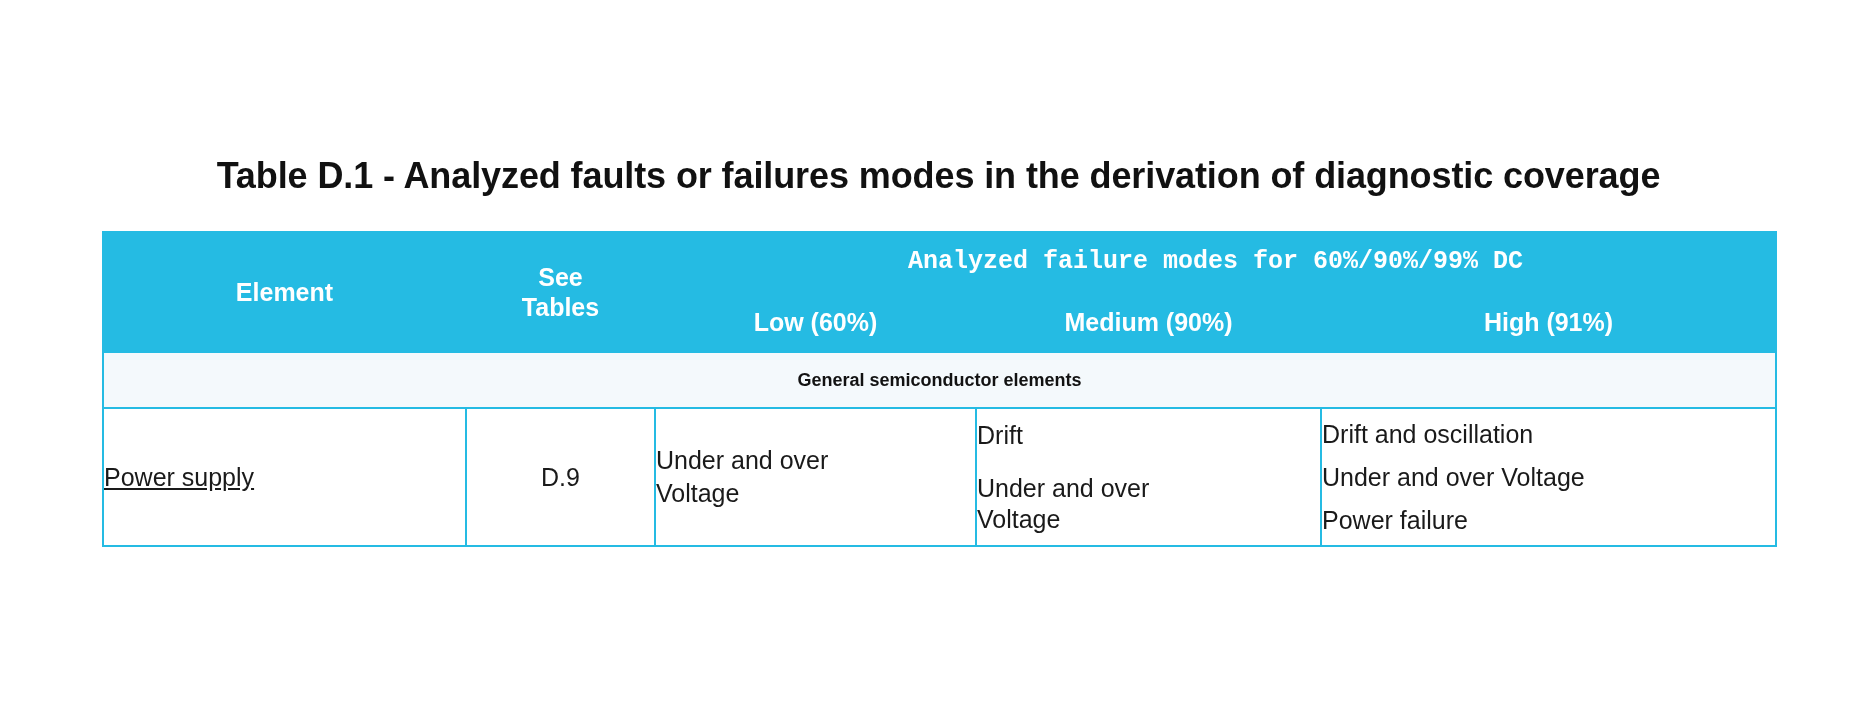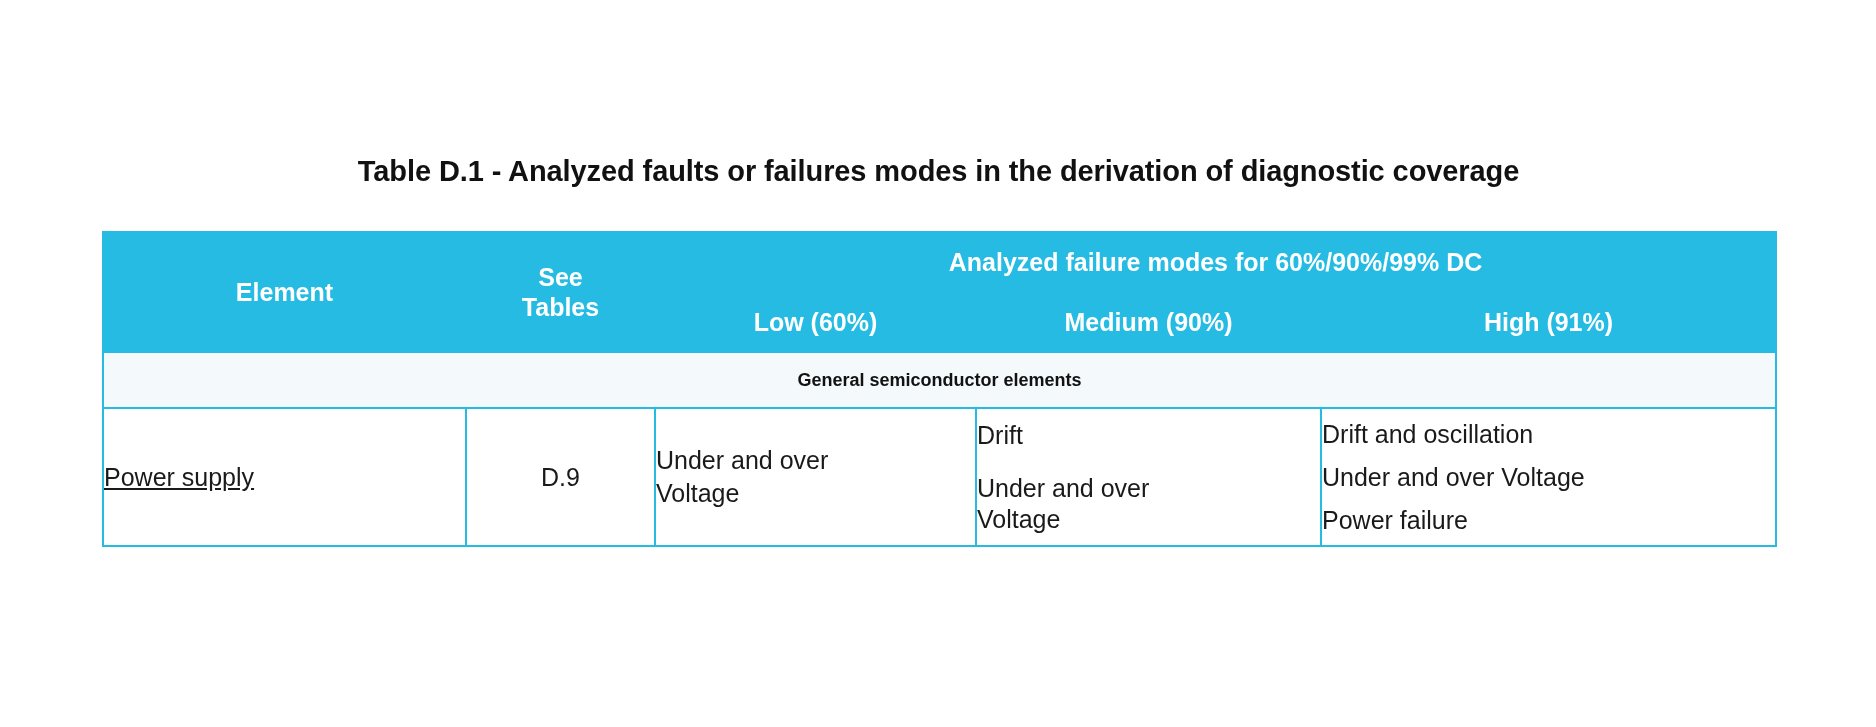--- a/index.html
+++ b/index.html
@@ -21,21 +21,21 @@
     height: 727px;
   }
 
   
   .table-title {
     position: absolute;
     left: 102px;
     top: 155px;
     width: 1673px;
     text-align: center;
-    font-size: 29px;
+    font-size: 36px;
     font-weight: bold;
     letter-spacing: -0.1px;
     color: #111111;
     white-space: nowrap;
   }
 
   
   .table-wrap {
     position: absolute;
     left: 102px;
@@ -72,21 +72,21 @@
     font-size: 25px;
     line-height: 1.22;
     border-color: #ffffff;
   }
   .hdr-outer-left   { border-left-color: #25BBE3; }
   .hdr-outer-right  { border-right-color: #25BBE3; }
   .hdr-outer-top    { border-top-color: #25BBE3; }
 
   .hdr-element  { height: 116px; }
   .hdr-see      { height: 116px; }
-  .hdr-group    { height: 58px; }
+  .hdr-group    { height: 58px; font-family: Liberation Mono, monospace; }
   .hdr-sub      { height: 58px; }
 
   .hdr-cell-inner {
     padding: 0 8px;
   }
 
   
   .section-row td {
     background: #F4F9FC;
     height: 54px;

